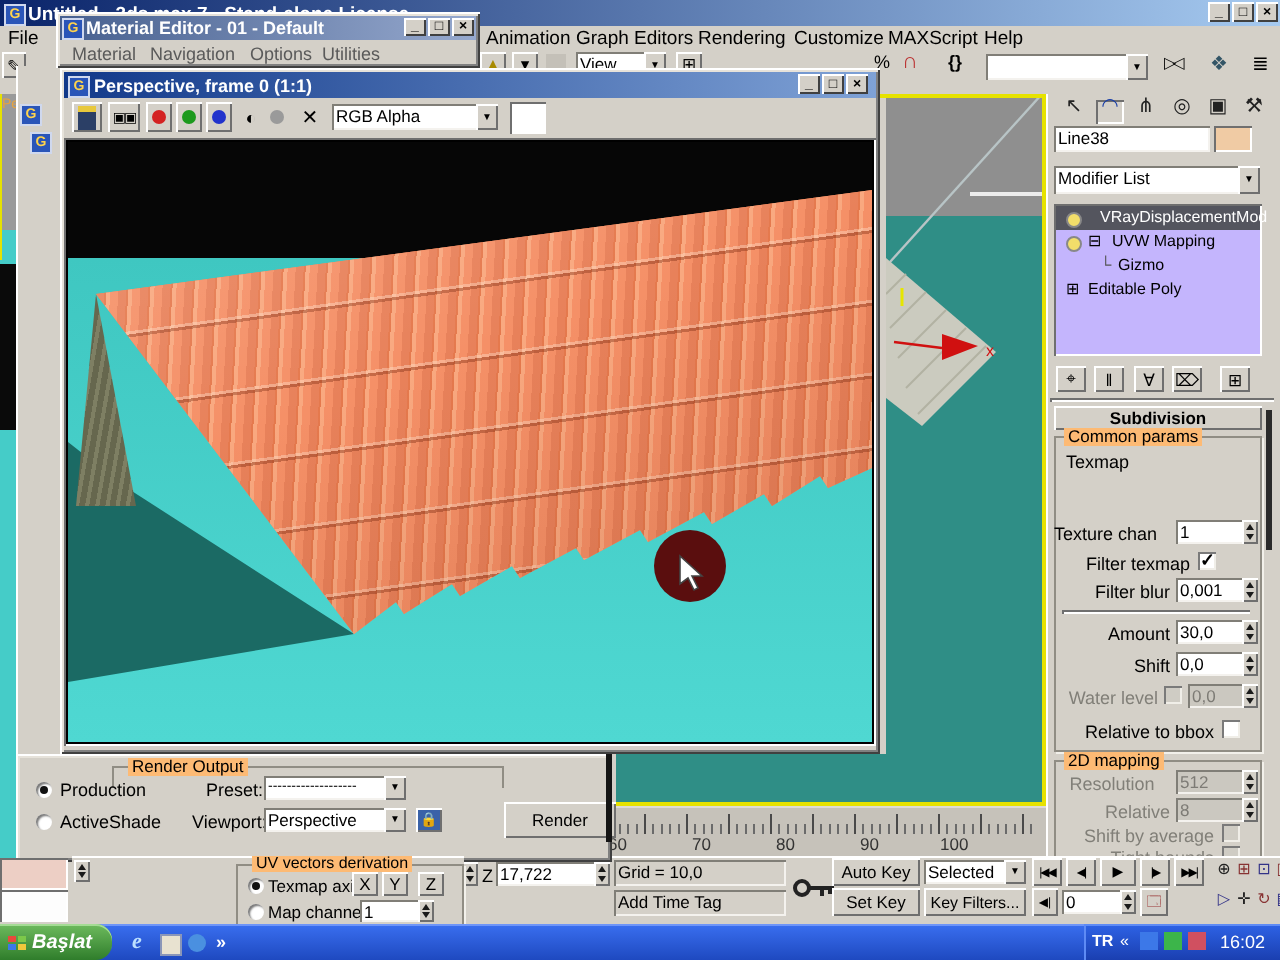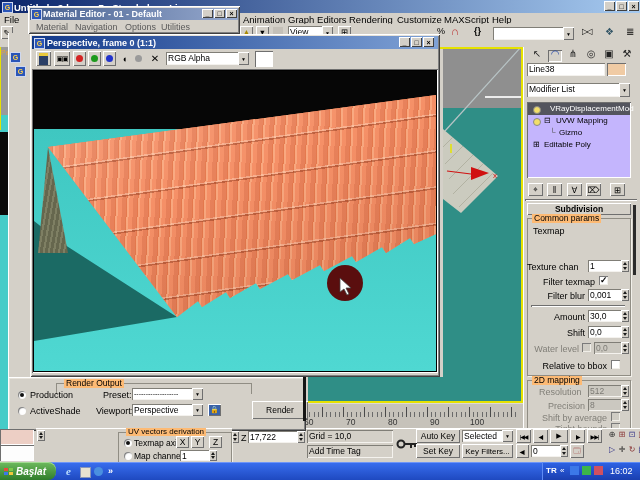--- a/index.html
+++ b/index.html
@@ -187,24 +187,24 @@
     <span class="spin" style="left:98px;top:279px;height:12px"></span>
     <span class="t dis" style="left:0px;top:298px;width:56px;text-align:right">Water level</span>
     <span class="cb dis" style="left:59px;top:296px"></span>
     <span class="fld dis" style="left:71px;top:295px;width:26px;height:10px"><span>0,0</span></span>
     <span class="spin" style="left:98px;top:295px;height:12px"></span>
     <span class="t" style="left:18px;top:315px;width:66px;text-align:right">Relative to bbox</span>
     <span class="cb" style="left:88px;top:313px"></span>
 
     <div class="grp" style="left:4px;top:333px;width:102px;height:60px"></div>
     <span class="grplbl" style="left:9px;top:329px">2D mapping</span>
-    <span class="t dis" style="left:16px;top:341px;width:58px;text-align:left">Resolution</span>
+    <span class="t dis" style="left:4px;top:341px;width:58px;text-align:center">Resolution</span>
     <span class="fld dis" style="left:65px;top:338px;width:32px;height:10px"><span>512</span></span>
     <span class="spin" style="left:98px;top:338px;height:12px"></span>
-    <span class="t dis" style="left:4px;top:355px;width:58px;text-align:right">Precision</span>
+    <span class="t dis" style="left:4px;top:355px;width:58px;text-align:right">Relative</span>
     <span class="fld dis" style="left:65px;top:352px;width:32px;height:10px"><span>8</span></span>
     <span class="spin" style="left:98px;top:352px;height:12px"></span>
     <span class="t dis" style="left:12px;top:367px;width:72px;text-align:right">Shift by average</span>
     <span class="cb dis" style="left:88px;top:365px"></span>
     <span class="t dis" style="left:12px;top:378px;width:72px;text-align:right">Tight bounds</span>
     <span class="cb dis" style="left:88px;top:376px"></span>
   </div>
 
   <div class="abs" style="left:230px;top:428px;width:410px;height:34px;background:#D4D0C8;box-shadow:inset 0 1px 0 #fff">
     <span class="spin" style="left:1px;top:3px;height:12px"></span>

